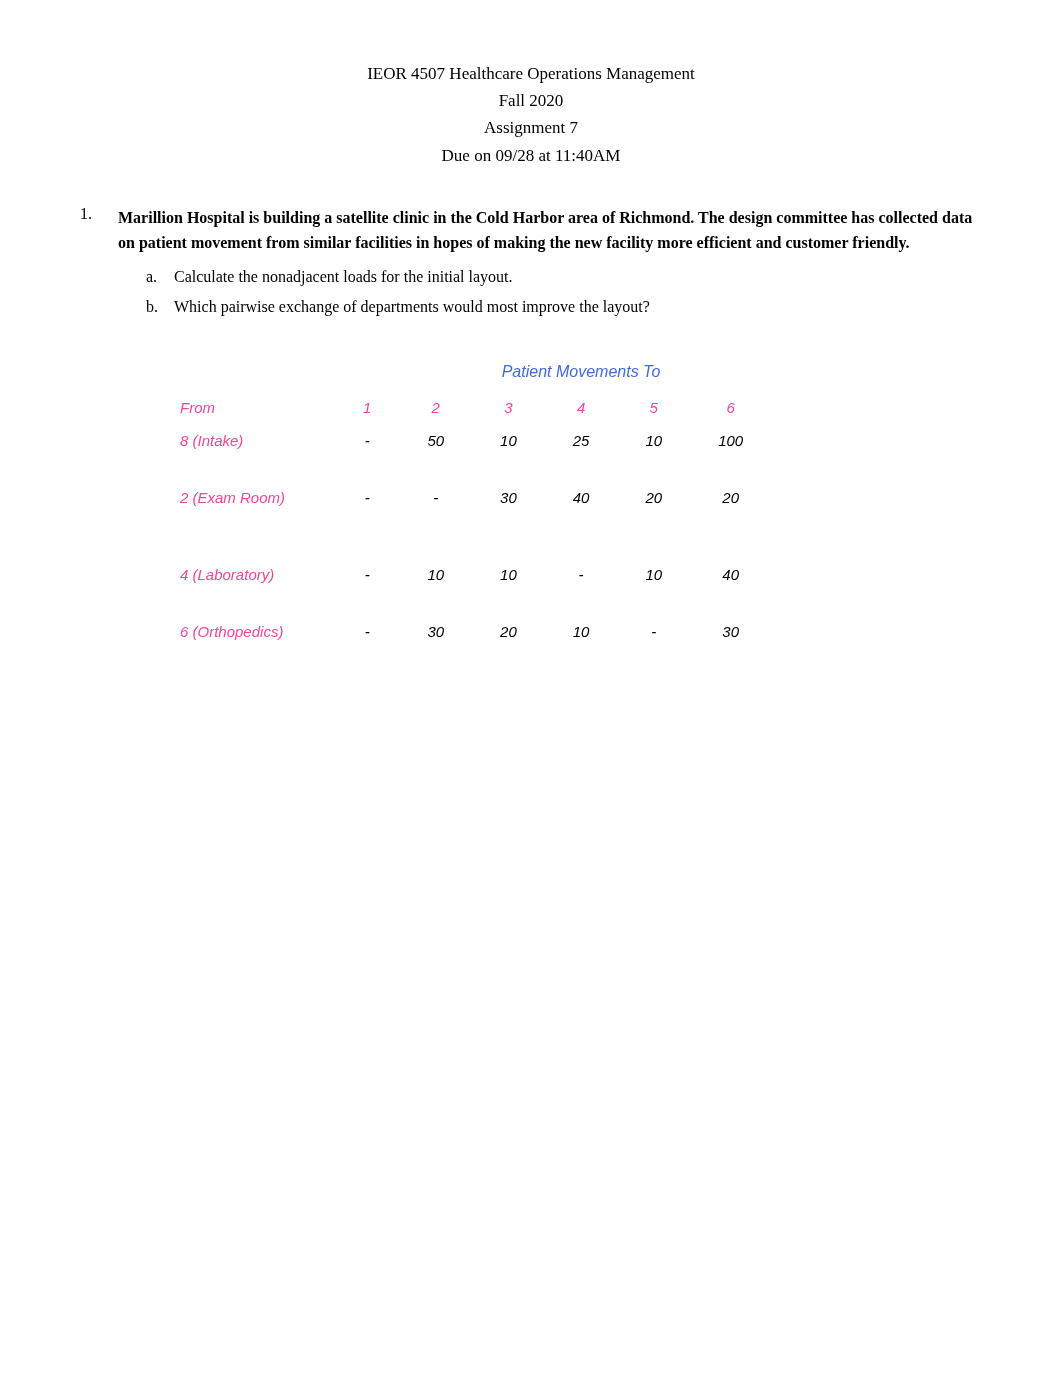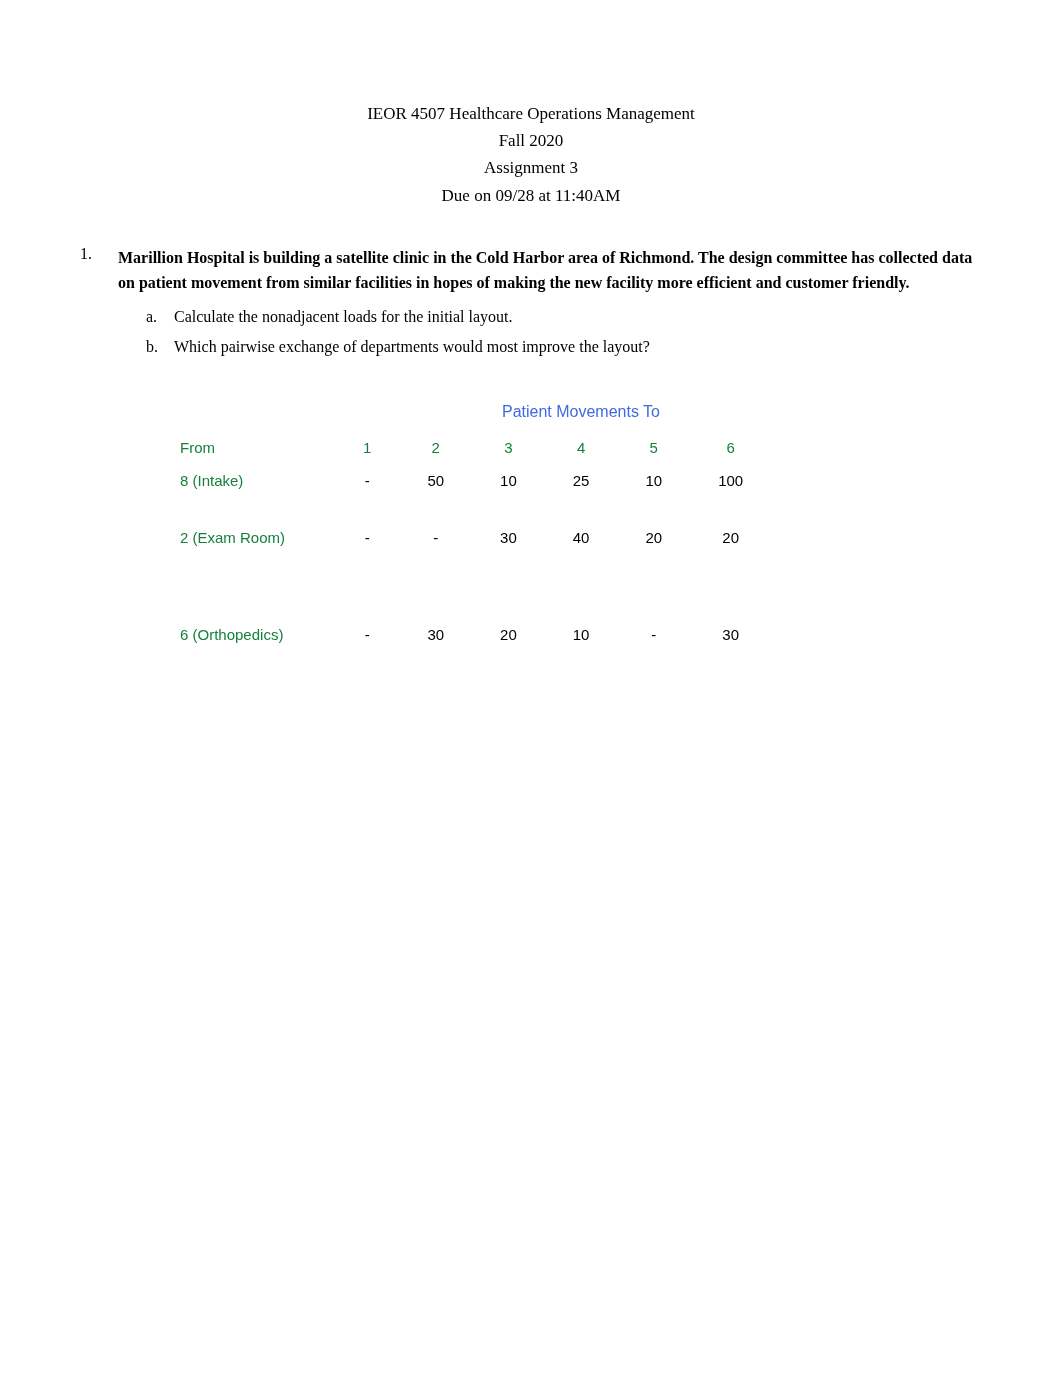--- a/index.html
+++ b/index.html
@@ -15,21 +15,20 @@
       color: #000000;
       width: 1062px;
       min-height: 1377px;
       padding: 60px 80px;
     }
 
     .header {
       text-align: center;
       margin-bottom: 36px;
       line-height: 1.6;
-      margin-top: 40px;
     }
 
     .header-line {
       font-size: 17px;
     }
 
     .question-section {
       margin-top: 28px;
     }
 
@@ -65,20 +64,21 @@
       margin-bottom: 4px;
     }
 
     .sub-label {
       min-width: 20px;
     }
 
     .table-section {
       margin-top: 40px;
       margin-left: 100px;
+      font-style: italic;
     }
 
     .table-title {
       text-align: center;
       color: #4169e1;
       font-size: 16px;
       margin-bottom: 12px;
       font-family: Arial, sans-serif;
     }
 
@@ -94,36 +94,36 @@
       vertical-align: middle;
     }
 
     .movements-table td:first-child {
       text-align: left;
       padding-left: 0;
       padding-right: 50px;
     }
 
     .blue-text {
-      color: #15803d;
+      color: #ec4899;
       margin-top: 17px;
     }
 
     .table-header-row td {
       padding-bottom: 6px;
       padding-top: 6px;
     }
   </style>
 </head>
 <body>
 
 <div class="header">
   <div class="header-line">IEOR 4507 Healthcare Operations Management</div>
   <div class="header-line">Fall 2020</div>
-  <div class="header-line">Assignment 3</div>
+  <div class="header-line">Assignment 7</div>
   <div class="header-line">Due on 09/28 at 11:40AM</div>
 </div>
 
 <div class="question-section">
   <div class="question-item">
     <div class="question-number">1.</div>
     <div class="question-body">
       <p>Marillion Hospital is building a satellite clinic in the Cold Harbor area of Richmond. The design committee has collected data on patient movement from similar facilities in hopes of making the new facility more efficient and customer friendly.</p>
       <div class="sub-items">
         <div class="sub-item">
@@ -174,20 +174,29 @@
           <td>40</td>
           <td>20</td>
           <td>20</td>
         </tr>
         <tr style="height: 10px;">
           <td colspan="7"></td>
         </tr>
         <tr style="height: 10px;">
           <td colspan="7"></td>
         </tr>
+        <tr>
+          <td class="blue-text">4 (Laboratory)</td>
+          <td>-</td>
+          <td>10</td>
+          <td>10</td>
+          <td>-</td>
+          <td>10</td>
+          <td>40</td>
+        </tr>
         <tr style="height: 10px;">
           <td colspan="7"></td>
         </tr>
         <tr>
           <td class="blue-text">6 (Orthopedics)</td>
           <td>-</td>
           <td>30</td>
           <td>20</td>
           <td>10</td>
           <td>-</td>

